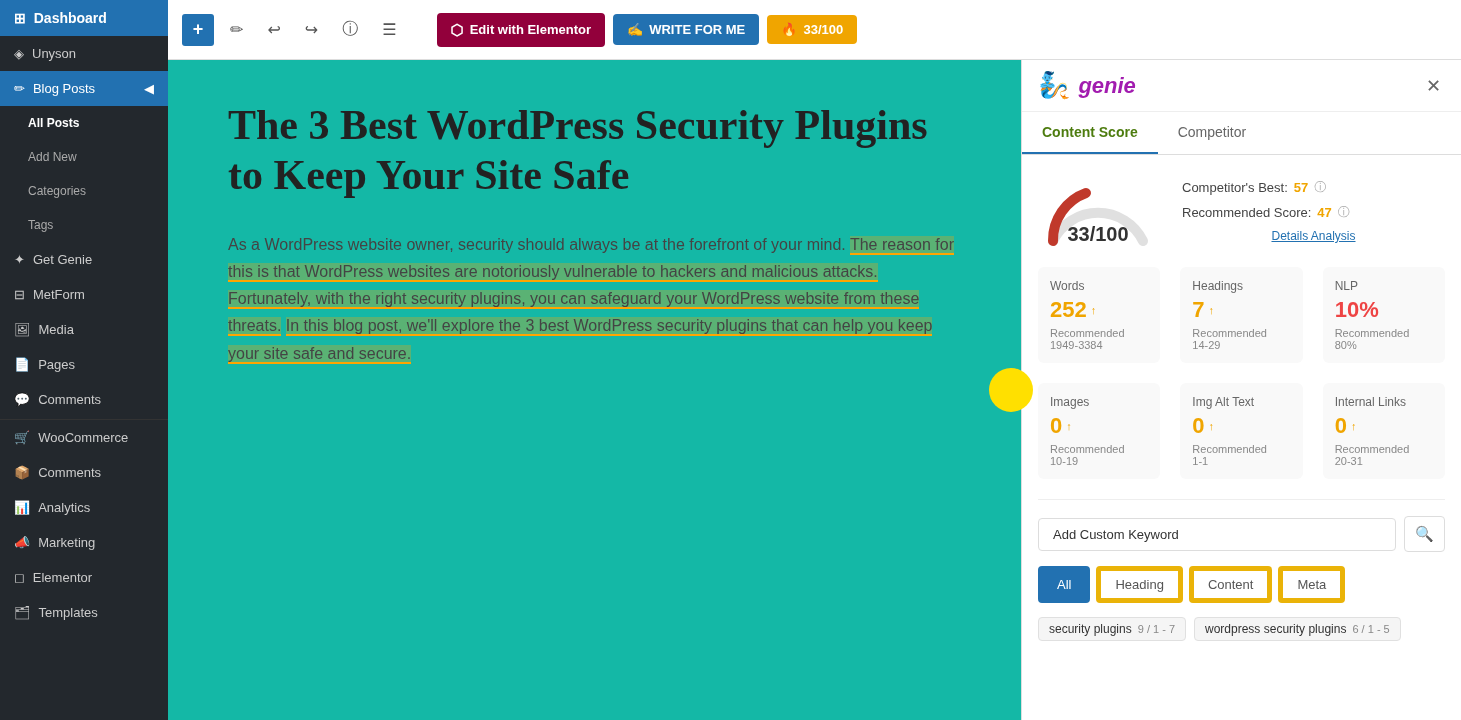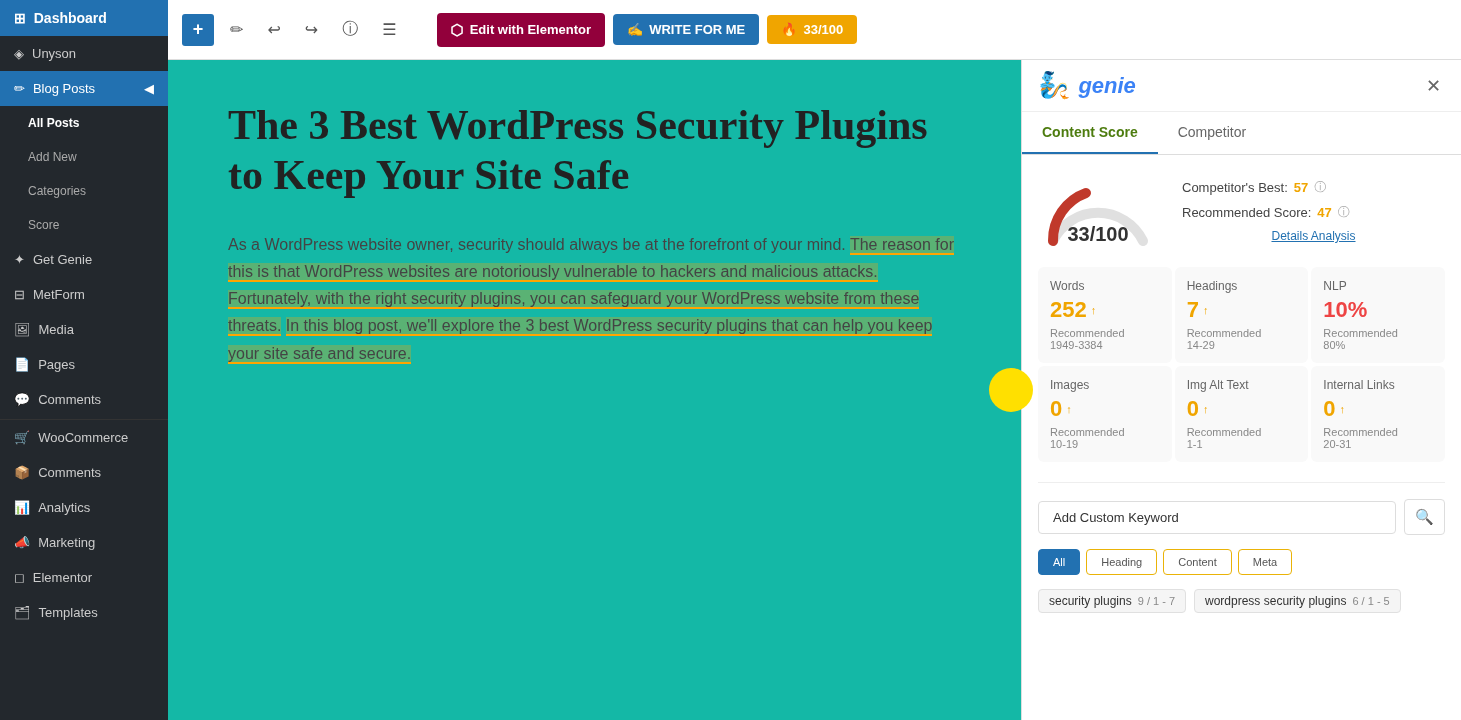--- a/index.html
+++ b/index.html
@@ -263,21 +263,21 @@
       color: #2271b1;
       cursor: pointer;
       text-decoration: underline;
       margin-top: 4px;
     }
 
     
     .metrics-grid {
       display: grid;
       grid-template-columns: 1fr 1fr 1fr;
-      gap: 3px;
+      gap: 20px;
       margin-bottom: 20px;
     }
     .metric-card {
       background: #f9f9f9;
       border-radius: 6px;
       padding: 12px;
     }
     .metric-label {
       font-size: 12px;
       color: #666;
@@ -332,23 +332,23 @@
 
     
     .filter-tabs {
       display: flex;
       gap: 6px;
       margin-bottom: 14px;
     }
     .filter-tab {
       padding: 6px 14px;
       border-radius: 4px;
-      font-size: 11px;
-      cursor: pointer;
-      border: 1px solid #eab308;
+      font-size: 13px;
+      cursor: pointer;
+      border: 5px solid #eab308;
       background: #fff;
       color: #555;
     }
     .filter-tab.active {
       background: #2271b1;
       color: white;
       border-color: #2271b1;
     }
 
     
@@ -411,21 +411,21 @@
   <div class="sidebar-item sub active-sub">
     <span>All Posts</span>
   </div>
   <div class="sidebar-item sub">
     <span>Add New</span>
   </div>
   <div class="sidebar-item sub">
     <span>Categories</span>
   </div>
   <div class="sidebar-item sub">
-    <span>Score</span>
+    <span>Tags</span>
   </div>
 
   <div class="sidebar-item">
     <span>✦</span>
     <span>Get Genie</span>
   </div>
   <div class="sidebar-item">
     <span>⊟</span>
     <span>MetForm</span>
   </div>
@@ -518,21 +518,21 @@
         <span class="highlight"> <span>In this blog post, we'll explore the 3 best WordPress security plugins that can help you keep your site safe and secure.</span></span>
       </div>
     </div>
 
     <div class="yellow-circle" style="position:absolute; right:428px; top:50%; transform:translateY(-50%); width:44px; height:44px; background:#ffe000; border-radius:50%; z-index:10;"></div>
 
     <div class="right-panel">
       <div class="panel-header">
         <div class="panel-logo">
           <span style="font-size:26px">🧞</span>
-          <span style="font-style:italic; color:#3b82f6; font-weight:800; font-size:22px;">genie</span>
+          <span style="font-style:italic; color:#a21caf; font-weight:800; font-size:22px;">genie</span>
         </div>
         <button class="close-btn">✕</button>
       </div>
 
       <div class="panel-tabs">
         <div class="panel-tab active">Content Score</div>
         <div class="panel-tab">Competitor</div>
       </div>
 
       <div class="panel-body">

